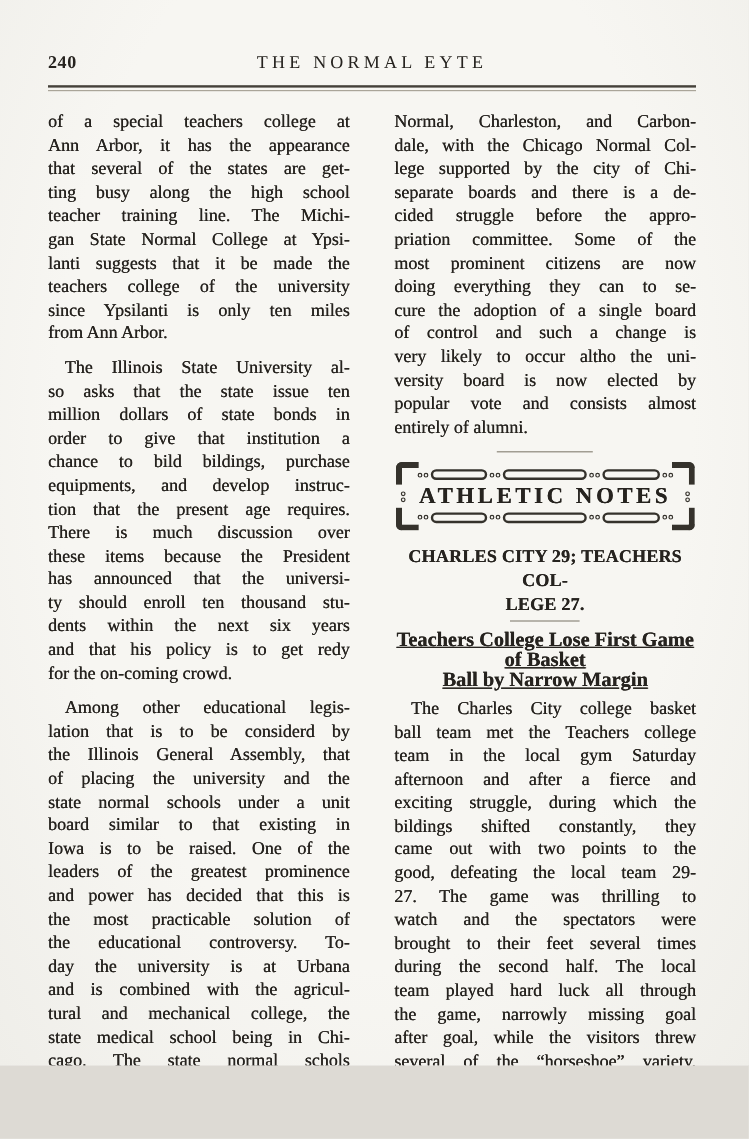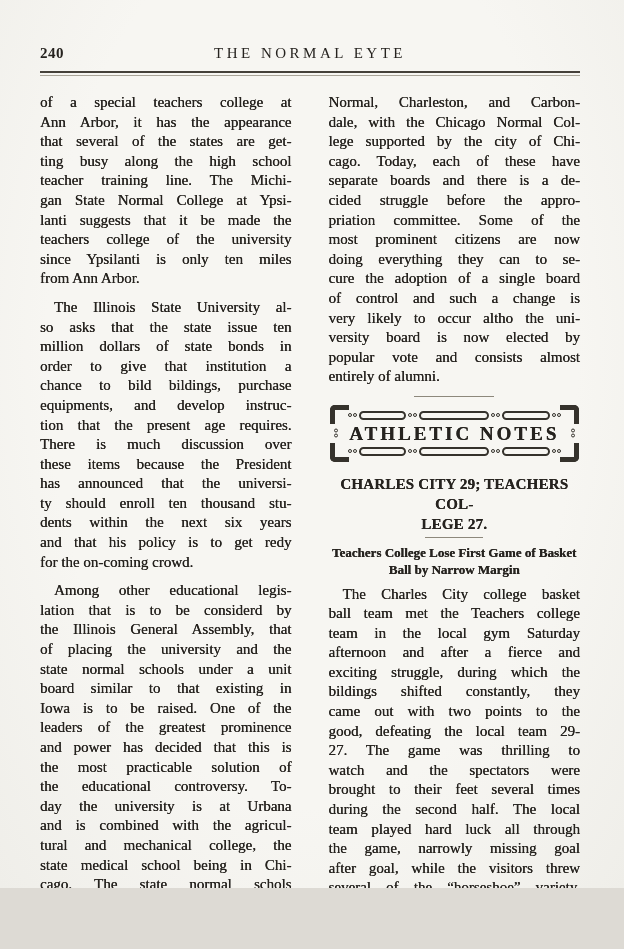--- a/index.html
+++ b/index.html
@@ -42,21 +42,21 @@
   .pill{flex:1;height:5px;border:2px solid #35322c;border-radius:5px;margin:0 2px;}
   .pill.wide{flex:1.5;}
   .dots{display:flex;gap:1px;}
   .dot{width:4px;height:4px;border:1.5px solid #35322c;border-radius:50%;box-sizing:border-box;background:#f5f4f0;}
   .side-dots{position:absolute;top:50%;transform:translateY(-50%);display:flex;flex-direction:column;gap:1px;}
   .side-dots.left{left:4px;}
   .side-dots.right{right:4px;}
   .ath-title{text-align:center;font-size:19px;letter-spacing:3px;padding:4px 0 3px;white-space:nowrap;}
 
   .headline{margin:6px 0 0;font-size:15px;line-height:20px;text-align:center;font-weight:bold;letter-spacing:.2px;}
-  .subhead{margin:0 0 7px;font-size:13px;line-height:17px;text-align:center;font-weight:bold;}
+  .subhead{margin:0 0 7px;font-size:17px;line-height:17px;text-align:center;font-weight:bold;text-decoration:underline;}
 </style>
 </head>
 <body>
 
 <div class="page">
 
   <div class="pagehead">
     <span class="pagenum">240</span>
     <span class="masthead">THE NORMAL EYTE</span>
   </div>
@@ -116,21 +116,20 @@
           <div class="tline">are located at Dekalb, Macomb,</div>
         </div>
       </div>
 
     <div class="col right">
 
       <div class="para">
           <div class="tline">Normal, Charleston, and Carbon-</div>
           <div class="tline">dale, with the Chicago Normal Col-</div>
           <div class="tline">lege supported by the city of Chi-</div>
-          <div class="tline">cago. Today, each of these have</div>
           <div class="tline">separate boards and there is a de-</div>
           <div class="tline">cided struggle before the appro-</div>
           <div class="tline">priation committee. Some of the</div>
           <div class="tline">most prominent citizens are now</div>
           <div class="tline">doing everything they can to se-</div>
           <div class="tline">cure the adoption of a single board</div>
           <div class="tline">of control and such a change is</div>
           <div class="tline">very likely to occur altho the uni-</div>
           <div class="tline">versity board is now elected by</div>
           <div class="tline">popular vote and consists almost</div>

